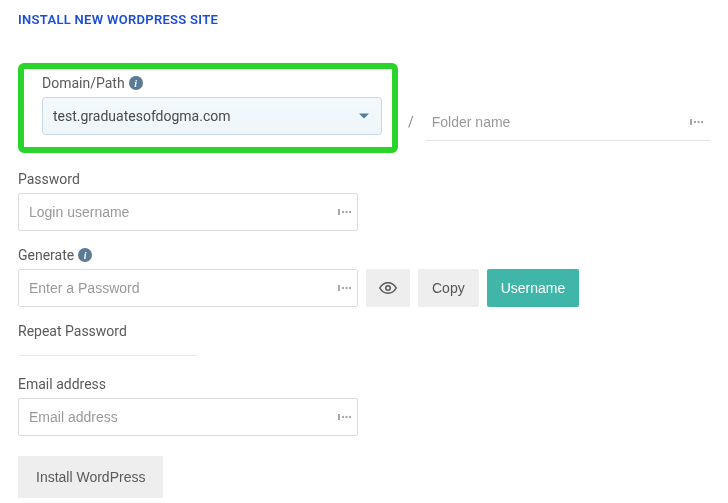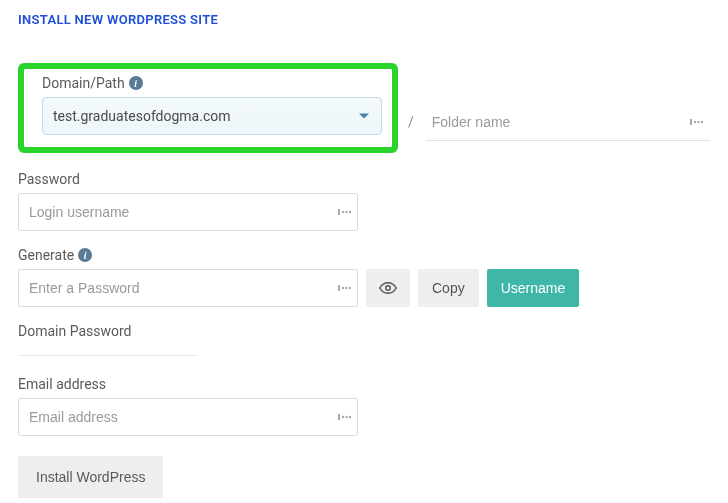--- a/index.html
+++ b/index.html
@@ -248,21 +248,21 @@
           <path d="M1 12s4-7 11-7 11 7 11 7-4 7-11 7S1 12 1 12z"></path>
           <circle cx="12" cy="12" r="3"></circle>
         </svg>
     </button>
     <button class="btn btn-light">Copy</button>
     <button class="btn btn-teal">Username</button>
   </div>
 </div>
 
 <div class="block">
-  <div class="label">Domain Password</div>
+  <div class="label">Repeat Password</div>
 </div>
 
 <div class="section-gap"></div>
 
 <div class="block">
   <div class="label">Email address</div>
   <div class="input-wrap">
     <input class="input" placeholder="Email address" style="">
     <span class="lp-icon">
       <svg class="lp" viewBox="0 0 14 14">

